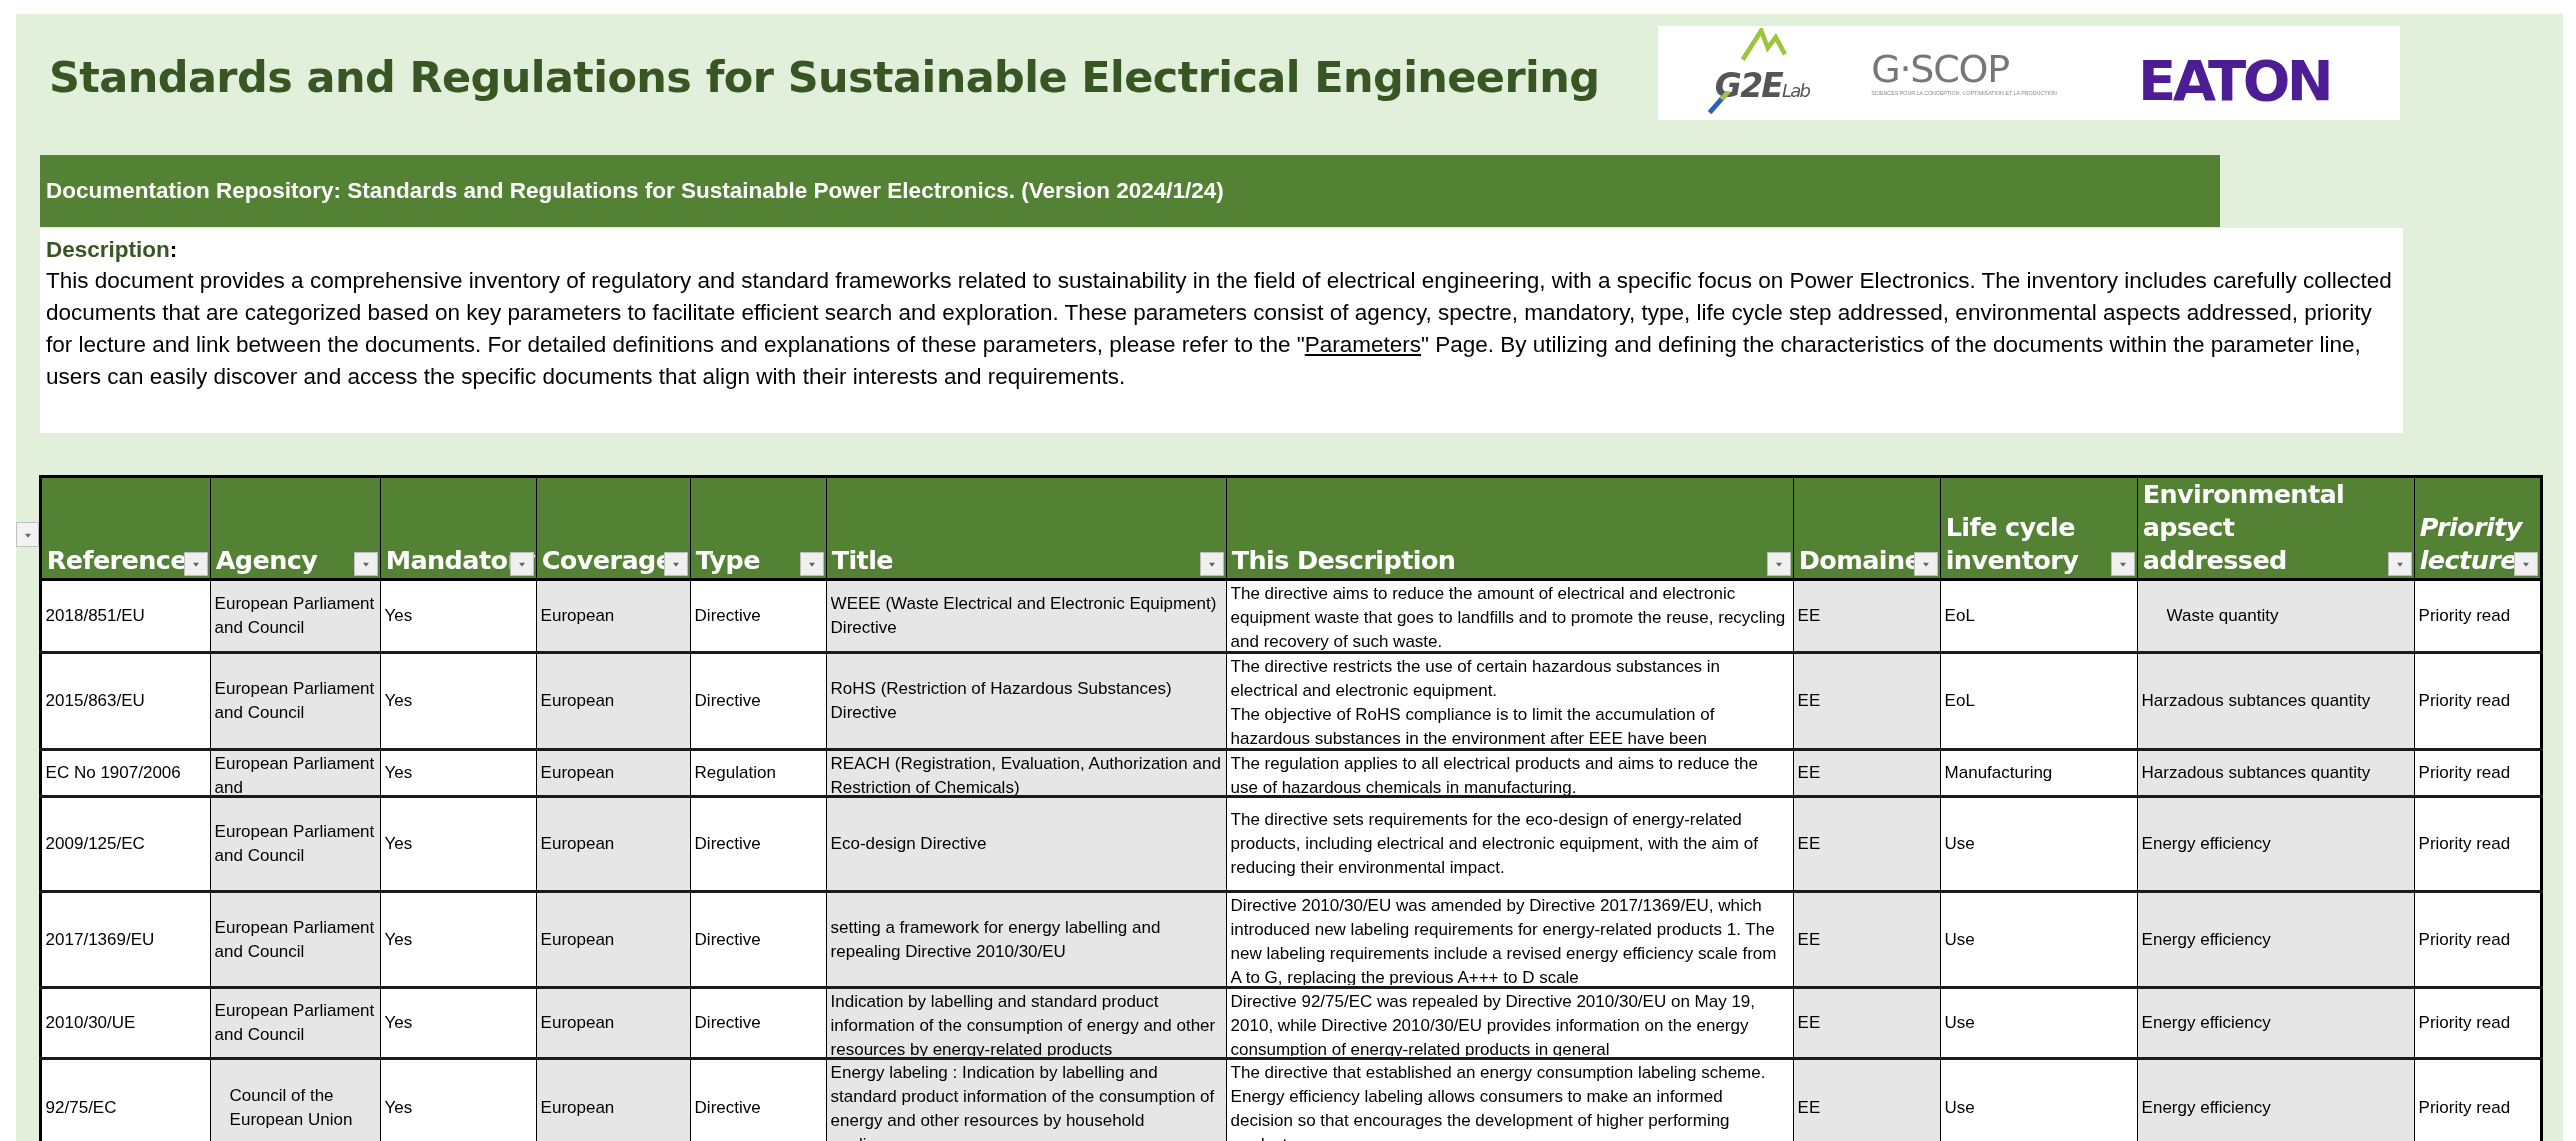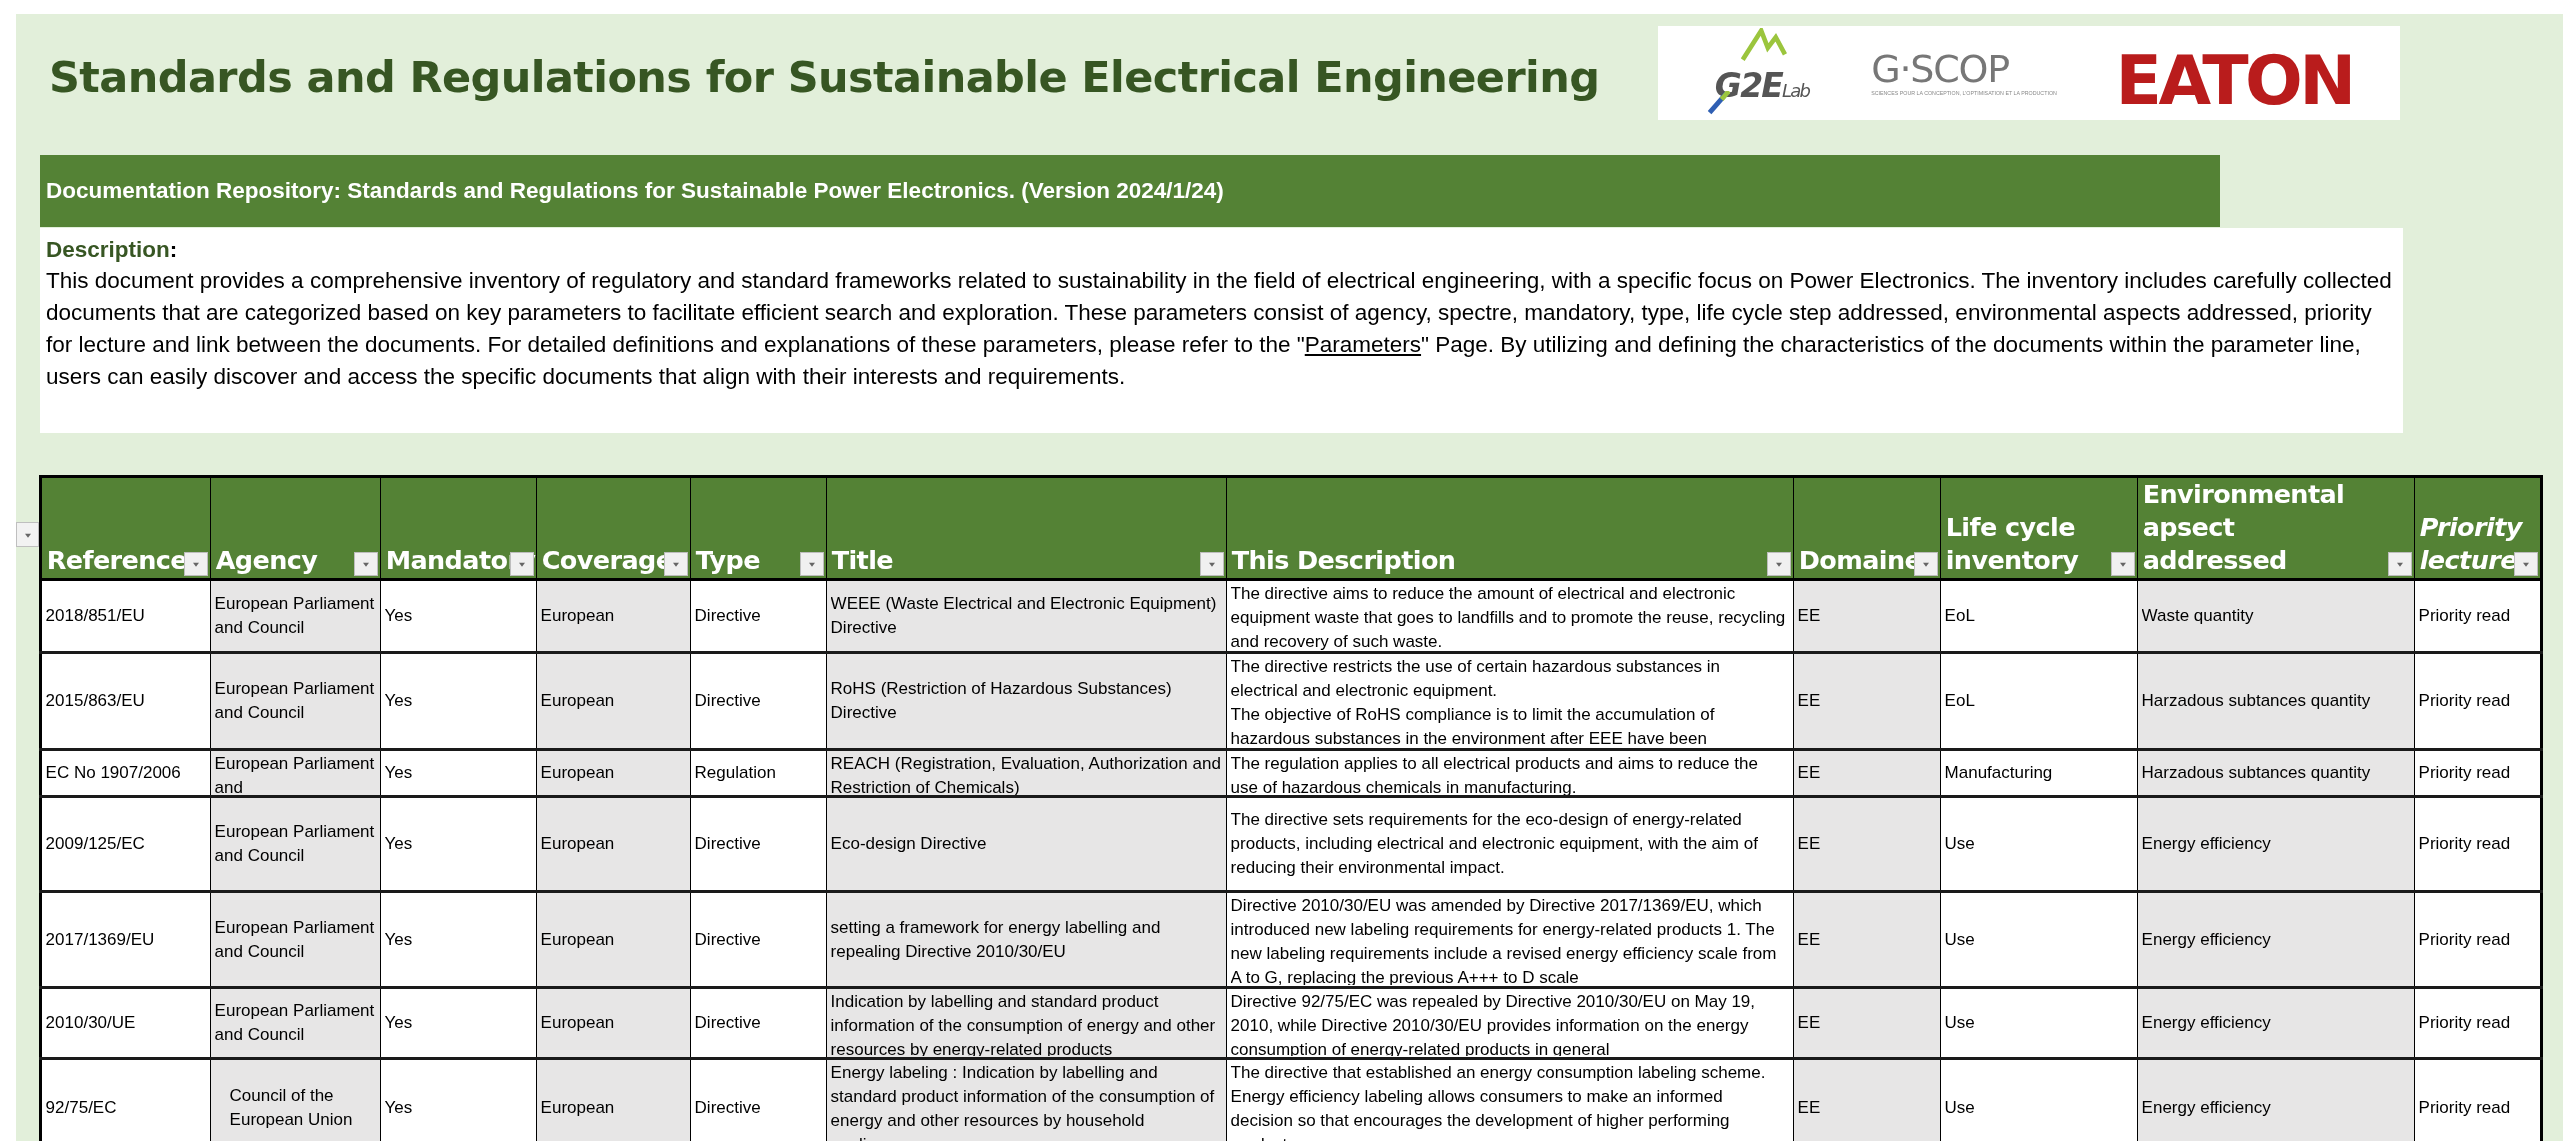--- a/index.html
+++ b/index.html
@@ -25,21 +25,21 @@
   }
   .logo { position:absolute; top:0; height:94px; display:flex; align-items:center; justify-content:center; }
   .logo-g2e { left:36px; width:136px; }
   .logo-gscop { left:208px; width:196px; }
   .logo-eaton { left:469px; width:214px; }
   .g2e-text { font-family:"DejaVu Sans", sans-serif; font-style:italic; font-weight:bold; font-size:33px; color:#555; letter-spacing:-1.8px; position:relative; }
   .g2e-text small { font-size:18px; font-weight:normal; }
   .g2e-peak { position:absolute; left:28.5px; top:-31px; width:42px; height:30px; }
   .gscop-text { font-family:"DejaVu Sans", sans-serif; font-size:38px; color:#777; letter-spacing:-1.2px; line-height:38px; }
   .gscop-sub { font-size:5.3px; color:#888; letter-spacing:0; line-height:6.5px; display:block; margin-top:2.4px; }
-  .eaton-text { font-family:"DejaVu Sans", sans-serif; font-weight:bold; font-size:68px; color:#b91c1c; letter-spacing:-3.6px; line-height:64px;margin-top:16px; }
+  .eaton-text { font-family:"DejaVu Sans", sans-serif; font-weight:bold; font-size:56px; color:#4c1d95; letter-spacing:-3.6px; line-height:64px;margin-top:16px; }
 
   .banner {
     position:absolute; left:40px; top:155px; width:2180px; height:72px;
     background:#548235; color:#ffffff;
     font-weight:bold; font-size:22.5px; line-height:72px;
     padding-left:6px; box-sizing:border-box; white-space:nowrap;
   }
   .desc-box {
     position:absolute; left:40px; top:228px; width:2363px; height:205px;
     background:#ffffff; box-sizing:border-box; padding:7.1px 6px 0 6px;
@@ -205,21 +205,21 @@
         <td>
           <div class="cell-clip" style="max-height: 68px; white-space: pre-line;">The directive aims to reduce the amount of electrical and electronic equipment waste that goes to landfills and to promote the reuse, recycling and recovery of such waste.</div>
         </td>
         <td class="shade">
           <div class="cell-clip" style="max-height: 68px; white-space: pre-line;">EE</div>
         </td>
         <td>
           <div class="cell-clip" style="max-height: 68px; white-space: pre-line;">EoL</div>
         </td>
         <td class="shade">
-          <div class="cell-clip" style="max-height: 68px; white-space: pre-line;">Waste quantity</div>
+          <div class="cell-clip" style="max-height: 68px; white-space: pre-line; margin-left: 25px;">Waste quantity</div>
         </td>
         <td>
           <div class="cell-clip" style="max-height: 68px; white-space: pre-line;">Priority read</div>
         </td>
       </tr>
       <tr style="height: 97px;">
         <td>
           <div class="cell-clip" style="max-height: 92px; white-space: pre-line;">2015/863/EU</div>
         </td>
         <td class="shade">

